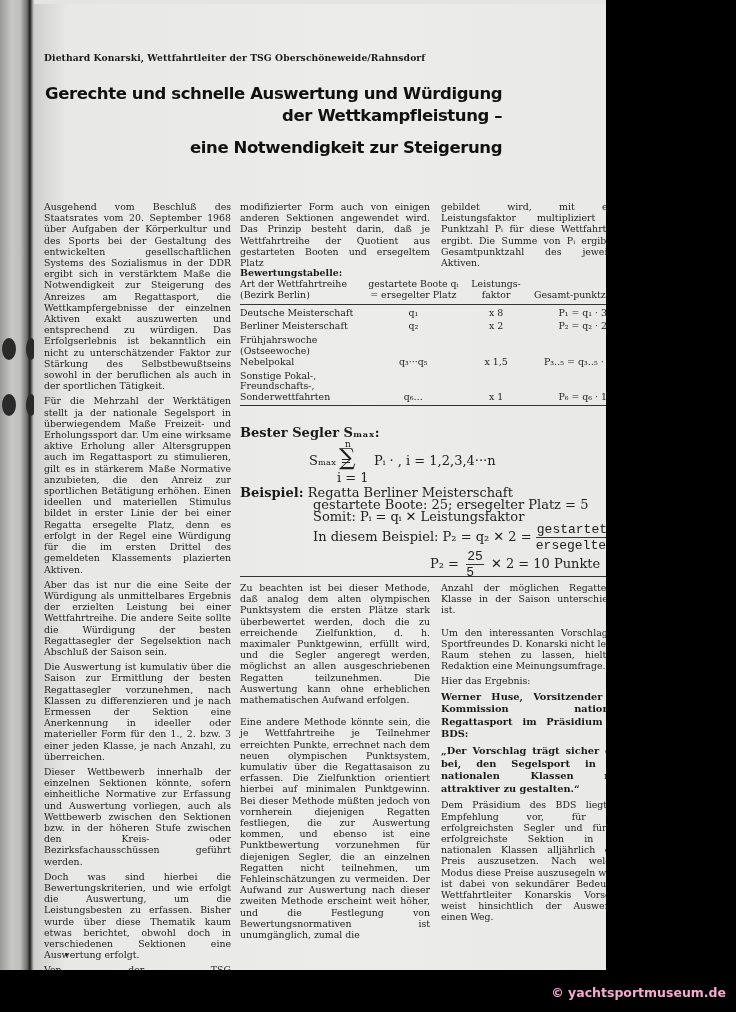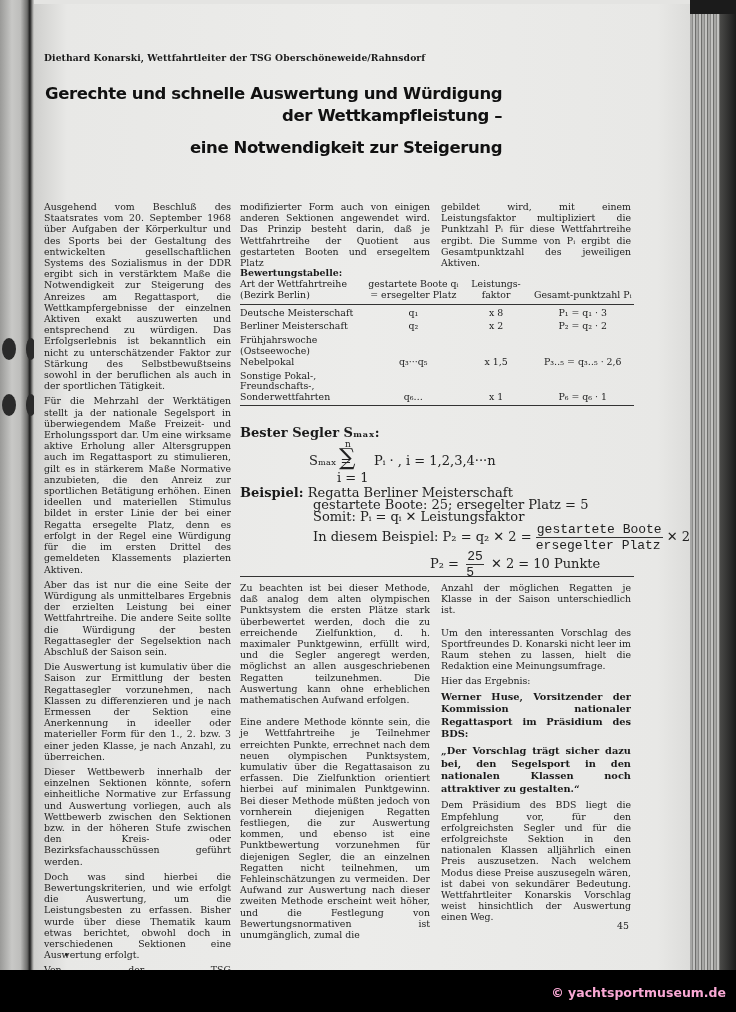--- a/index.html
+++ b/index.html
@@ -1,17 +1,17 @@
 <!DOCTYPE html>
 <html><head>
 <meta charset="utf-8">
 <style>
   html, body { margin:0; padding:0; }
   body { width:736px; height:1012px; background:#000; position:relative; overflow:hidden; font-family:"DejaVu Serif", serif; }
-  .scan { position:absolute; left:0; top:0; width:736px; height:970px; background:#e4e4e2; overflow:hidden; }
+  .scan { position:absolute; left:0; top:0; width:606px; height:970px; background:#e4e4e2; overflow:hidden; }
   .binding { position:absolute; left:0; top:0; width:34px; height:970px;
     background:linear-gradient(90deg,#9a9a98 0%,#c8c8c6 35%,#bdbdbb 60%,#6d6d6b 80%,#1a1a1a 88%,#8e8e8c 95%,#d2d2d0 100%); }
   .ring { position:absolute; width:14px; height:22px; border-radius:50%; background:#2a2a2a; }
   .page { position:absolute; left:34px; top:4px; width:656px; height:966px;
     background:linear-gradient(90deg,#cfcfcd 0%,#e8e8e6 5%,#ececea 50%,#e8e8e6 95%,#dcdcda 100%); }
   .edge { position:absolute; left:690px; top:0; width:46px; height:970px;
     background:repeating-linear-gradient(90deg,#a7a7a5 0 2px,#8a8a88 2px 3px,#c2c2c0 3px 5px,#6e6e6c 5px 6px);
   }
   .edge::after{content:"";position:absolute;right:0;top:0;width:16px;height:100%;background:linear-gradient(90deg,#4a4a48,#1a1a1a);}
   .edge-top { position:absolute; left:690px; top:0; width:46px; height:14px; background:#1b1b1b; }

